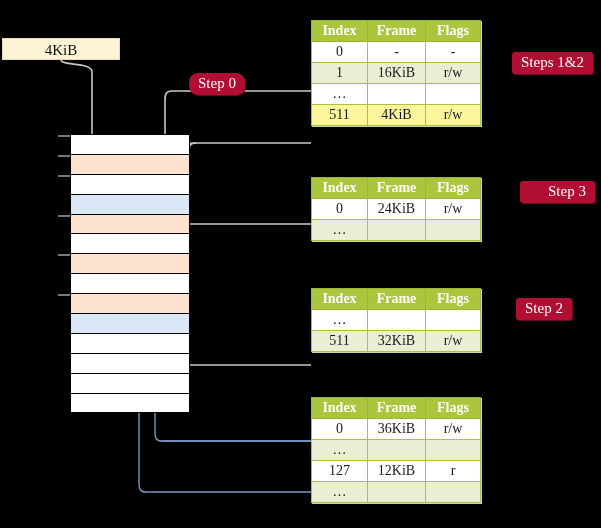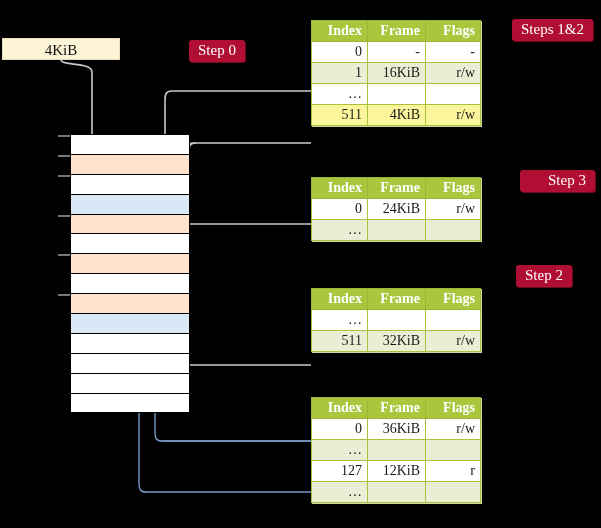--- a/index.html
+++ b/index.html
@@ -48,24 +48,25 @@
   .badge {
     position: absolute;
     background: #b00f33;
     color: #ffffff;
     font-size: 15px;
     line-height: 19px;
     padding: 1px 9px 2px 9px;
     border-radius: 3px;
     white-space: nowrap;
     box-shadow: 1px 1px 0 #6d0a1f;
-  }
-  .badge-step0  { left: 189px; top: 40px; }
+    margin-top: 33px;
+  }
+  .badge-step0  { left: 189px; top: 40px; border-radius: 9px; }
   .badge-steps12{ left: 512px; top: 19px; }
-  .badge-step3  { left: 520px; top: 170px; padding-left: 28px; }
+  .badge-step3  { left: 520px; top: 148px; padding-left: 28px; }
   .badge-step4  { left: 516px; top: 265px; }
 
   
   #memcol {
     position: absolute;
     left: 70px;
     top: 134px;
     width: 120px;
     border: 1px solid #000000;
     border-top: none;
@@ -99,21 +100,21 @@
     background: #ffffff;
     font-size: 14px;
     color: #1a1a1a;
     box-shadow: 1px 1px 0 #cfd8a3;
   }
   .ptable td, .ptable th {
     border: 1px solid #a9c13c;
     padding: 1px 5px 2px 5px;
     height: 21px;
     box-sizing: border-box;
-    text-align: right;
+    text-align: center;
     font-weight: normal;
   }
   .ptable thead th {
     background: #aac63c;
     color: #ffffff;
     font-weight: bold;
     font-size: 14px;
     border-color: #9bb636;
   }
   .ptable tbody tr.alt td { background: #e9eed4; }

